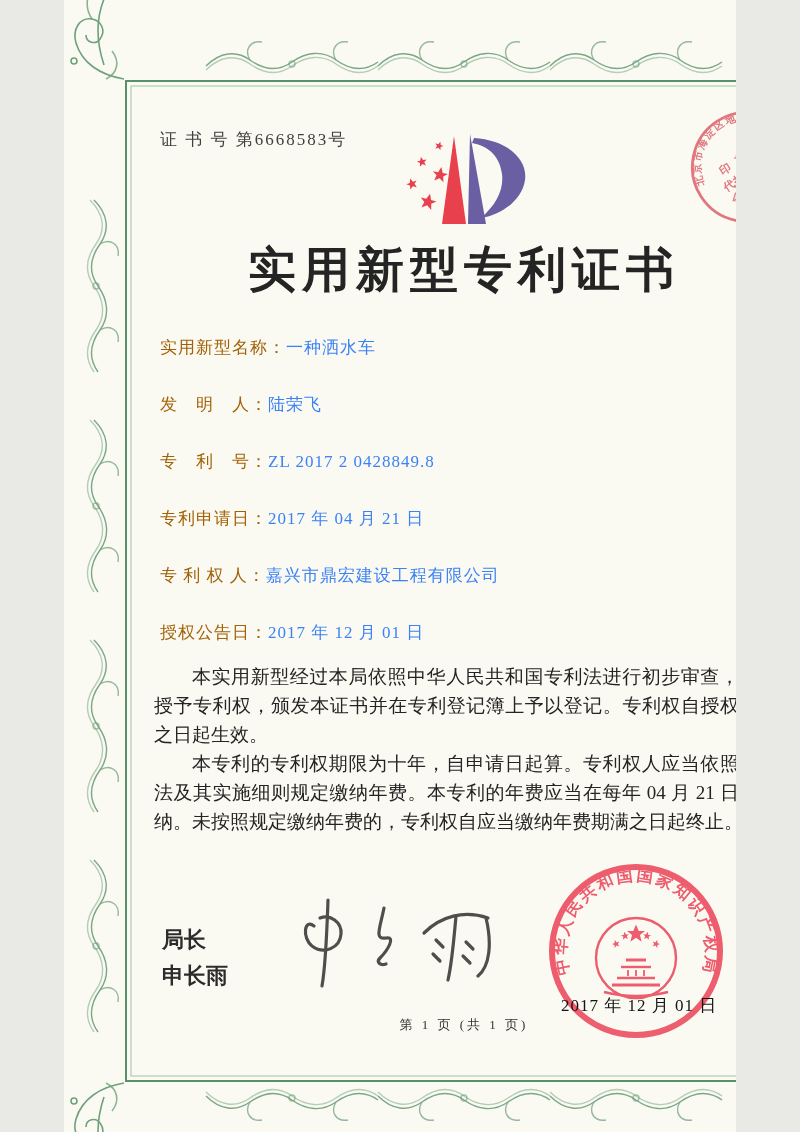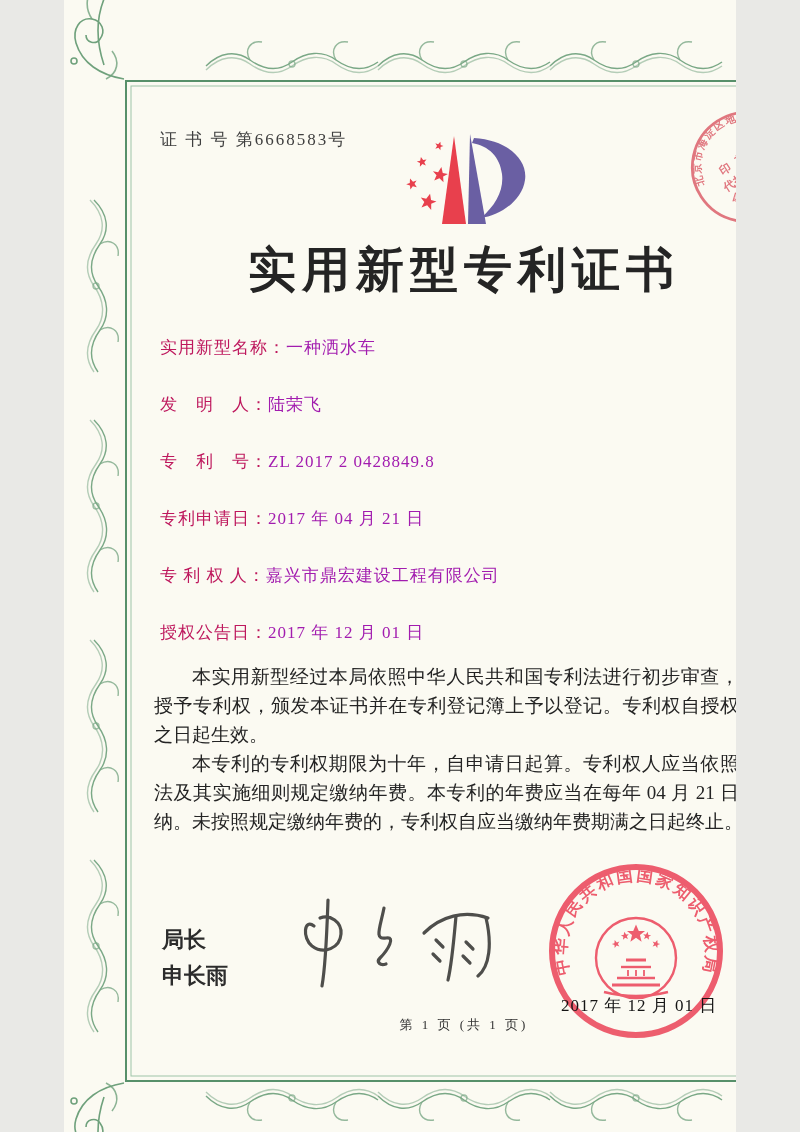--- a/index.html
+++ b/index.html
@@ -14,22 +14,22 @@
 
   .cert-no{position:absolute;left:96px;top:128px;font-size:17px;letter-spacing:2px;color:#3f3f3f;}
   .logo{position:absolute;left:320px;top:120px;}
   .tax-stamp{position:absolute;left:608px;top:92px;opacity:.88;}
 
   .title{position:absolute;left:0;top:238px;width:800px;text-align:center;
     font-size:48px;font-weight:600;letter-spacing:6px;color:#242424;}
 
   .fields{position:absolute;left:96px;top:336px;width:620px;}
   .frow{height:57px;font-size:17px;letter-spacing:1px;color:#303030;}
-  .flabel{color:#be185d;}
-  .fvalue{color:#a21caf;}
+  .flabel{color:#a16207;}
+  .fvalue{color:#3b82f6;}
 
   .paras{position:absolute;left:90px;top:662px;width:624px;
     font-size:19px;line-height:29px;text-align:justify;color:#242424;}
   .paras p{margin:0;text-indent:2em;}
 
   .director{position:absolute;left:98px;top:922px;
     font-family:"Liberation Sans","DejaVu Sans",sans-serif;
     font-size:22px;font-weight:600;color:#2c2c2c;line-height:36px;}
   .signature{position:absolute;left:232px;top:888px;}
 

